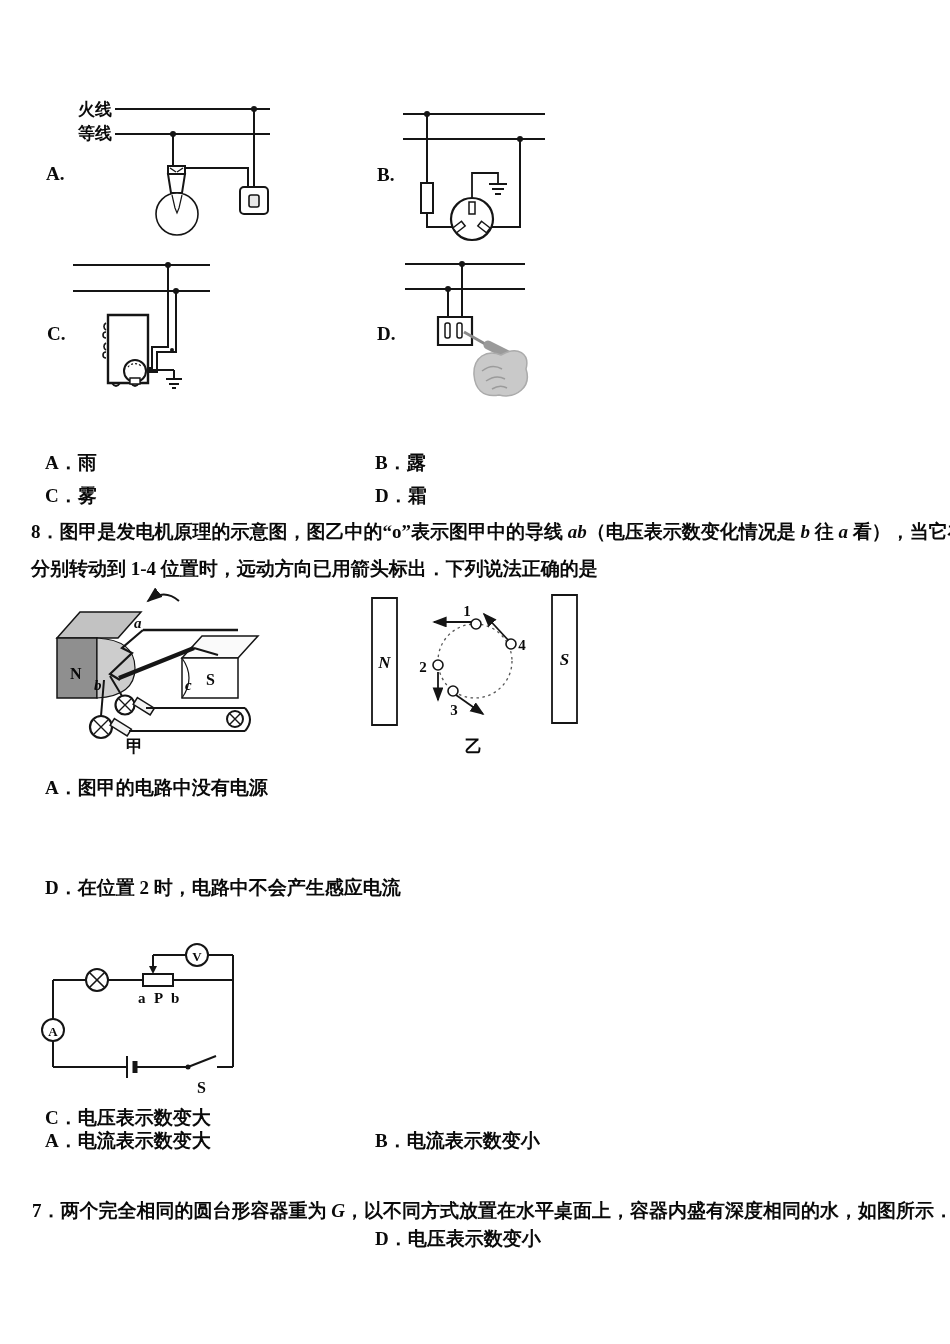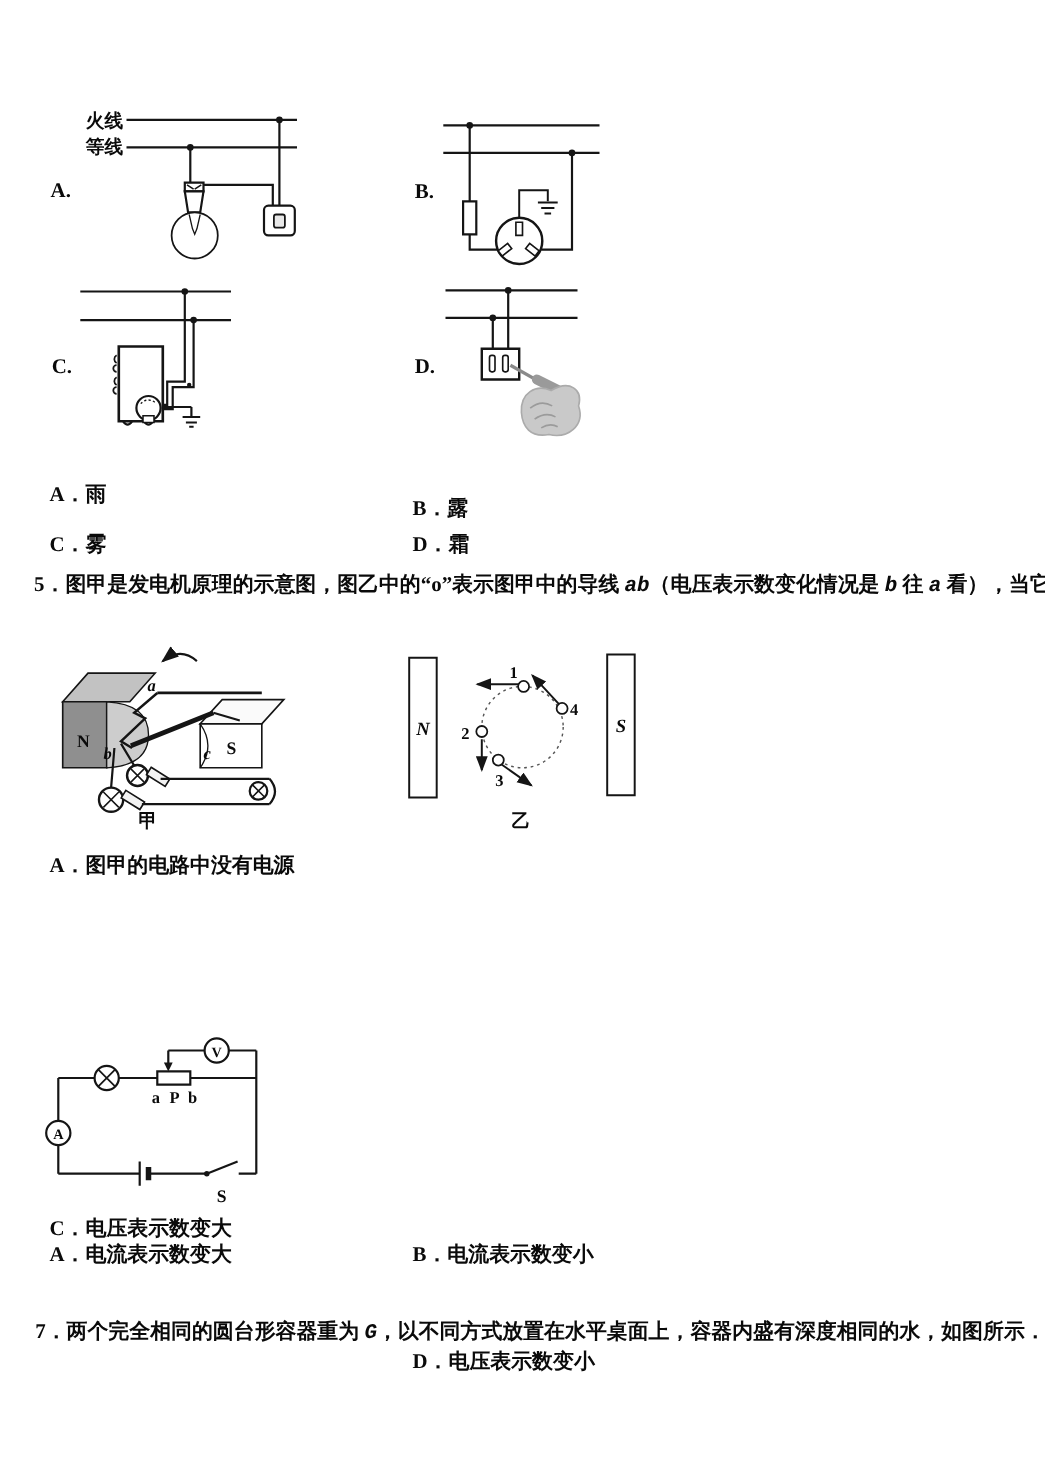--- a/index.html
+++ b/index.html
@@ -1,19 +1,19 @@
 <!DOCTYPE html>
 <html><head>
 <meta charset="utf-8">
 <style>
   html,body{margin:0;padding:0;background:#ffffff;}
   .page{position:relative;width:950px;height:1344px;background:#ffffff;overflow:hidden;
         font-family:"Liberation Serif",serif;color:#0a0a0a;}
   .t{position:absolute;white-space:nowrap;font-weight:bold;font-size:19px;line-height:22px;color:#0a0a0a;}
-  .t i{font-style:italic;font-family:Liberation Mono, monospace;}
+  .t i{font-style:italic;font-family:Liberation Serif, serif;}
   .fig{position:absolute;}
   svg text{font-family:"Liberation Serif",serif;fill:#0a0a0a;}
   svg .cn{font-size:17px;font-weight:bold;}
   svg .lt{font-weight:bold;}
   svg .itl{font-style:italic;}
   svg line,svg path,svg rect,svg circle,svg polygon{vector-effect:non-scaling-stroke;}
 </style>
 </head>
 <body>
 
@@ -114,26 +114,27 @@
       <rect x="87" y="68" width="5" height="15" rx="2" stroke-width="1.5"></rect>
     </g>
     <g>
       <line x1="94" y1="77" x2="124" y2="94" stroke="#8a8a8a" stroke-width="3"></line>
       <line x1="118" y1="90" x2="144" y2="103" stroke="#9a9a9a" stroke-width="9" stroke-linecap="round"></line>
       <path d="M104,120 C103,102 117,94 131,100 C148,90 160,99 156,114 C162,132 146,144 129,140 C112,143 105,133 104,120 Z" fill="#c9c9c9" stroke="#ababab" stroke-width="1.5"></path>
       <path d="M112,116 q10,-8 20,-2 M116,126 q10,-7 19,-2 M122,134 q8,-5 15,-1" fill="none" stroke="#9b9b9b" stroke-width="1.5"></path>
     </g>
   </svg>
 
-  <div class="t" style="left:45px;top:439px">A．雨</div>
+  <div class="t" style="left:45px;top:452px">A．雨</div>
   <div class="t" style="left:375px;top:452px">B．露</div>
   <div class="t" style="left:45px;top:485px">C．雾</div>
   <div class="t" style="left:375px;top:485px">D．霜</div>
 
-  <div class="t" style="left:31px;top:521px"><span>5．图甲是发电机原理的示意图，图乙中的“o”表示图甲中的导线 </span><i>ab</i><span>（电压表示数变化情况是 </span><i>b</i><span> 往 </span><i>a</i><span> 看），当它在磁场中</span></div>
+  <div class="t" style="left:31px;top:521px"><span>8．图甲是发电机原理的示意图，图乙中的“o”表示图甲中的导线 </span><i>ab</i><span>（电压表示数变化情况是 </span><i>b</i><span> 往 </span><i>a</i><span> 看），当它在磁场中</span></div>
+  <div class="t" style="left:31px;top:558px">分别转动到 1-4 位置时，远动方向已用箭头标出．下列说法正确的是</div>
 
   <svg class="fig" style="left:42px;top:588px" width="300" height="172" viewBox="0 0 300 172">
     <defs>
       <marker id="ahj" markerWidth="9" markerHeight="8" refX="7" refY="3" orient="auto">
         <path d="M0,0 L8,3 L0,6 Z" fill="#151515"></path>
       </marker>
     </defs>
     <path d="M137,13 Q122,0 106,13" fill="none" stroke="#151515" stroke-width="2" marker-end="url(#ahj)"></path>
     <g>
       <polygon points="15,50 38,24 99,24 76,50" fill="#c2c2c2" stroke="#151515" stroke-width="1.5"></polygon>
@@ -201,20 +202,21 @@
         <circle cx="151" cy="56" r="5"></circle>
     </g>
     <text x="107" y="28" text-anchor="middle" class="lt" font-size="15">1</text>
     <text x="63" y="84" text-anchor="middle" class="lt" font-size="15">2</text>
     <text x="94" y="127" text-anchor="middle" class="lt" font-size="15">3</text>
     <text x="162" y="62" text-anchor="middle" class="lt" font-size="15">4</text>
     <text x="105" y="164" class="cn">乙</text>
   </svg>
 
   <div class="t" style="left:45px;top:777px">A．图甲的电路中没有电源</div>
+  <div class="t" style="left:45px;top:877px">D．在位置 2 时，电路中不会产生感应电流</div>
 
 
   <svg class="fig" style="left:30px;top:940px" width="270" height="168" viewBox="0 0 270 168">
     <g stroke="#151515" stroke-width="2" fill="none">
       <path d="M23,40 H56 M78,40 H113 M143,40 H203"></path>
       <path d="M123,15 H156 M178,15 H203 M203,15 V127"></path>
       <path d="M23,40 V79 M23,101 V127"></path>
       <path d="M23,127 H97 M105,127 H157 M187,127 H203"></path>
     </g>
     <g>

